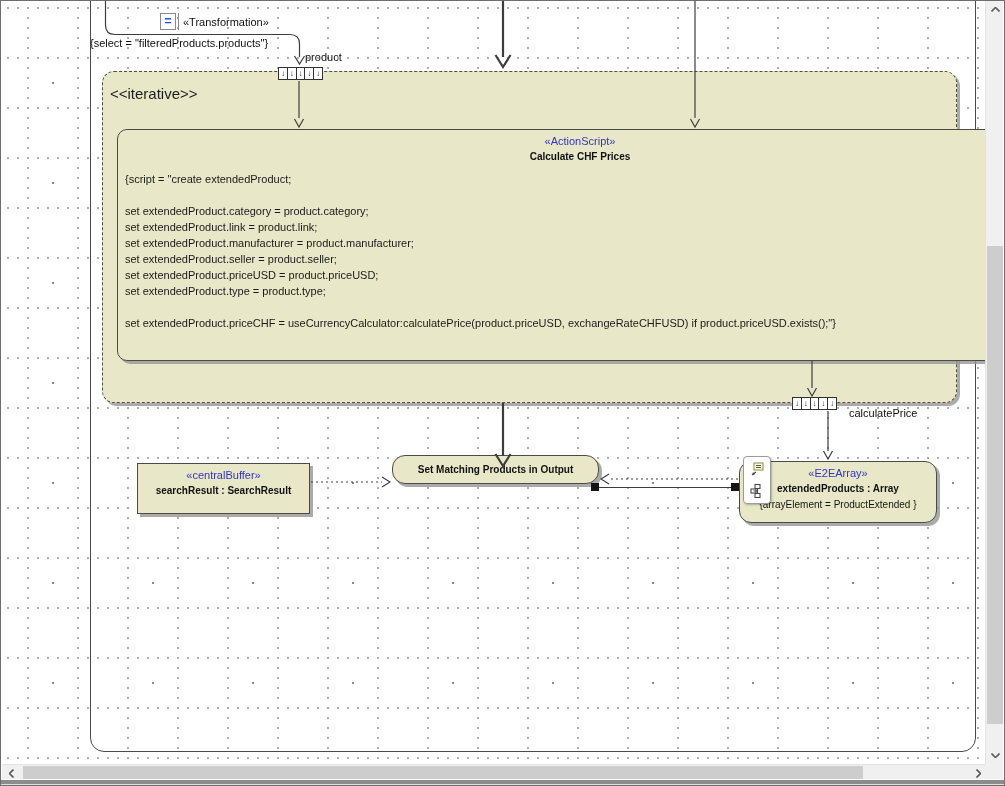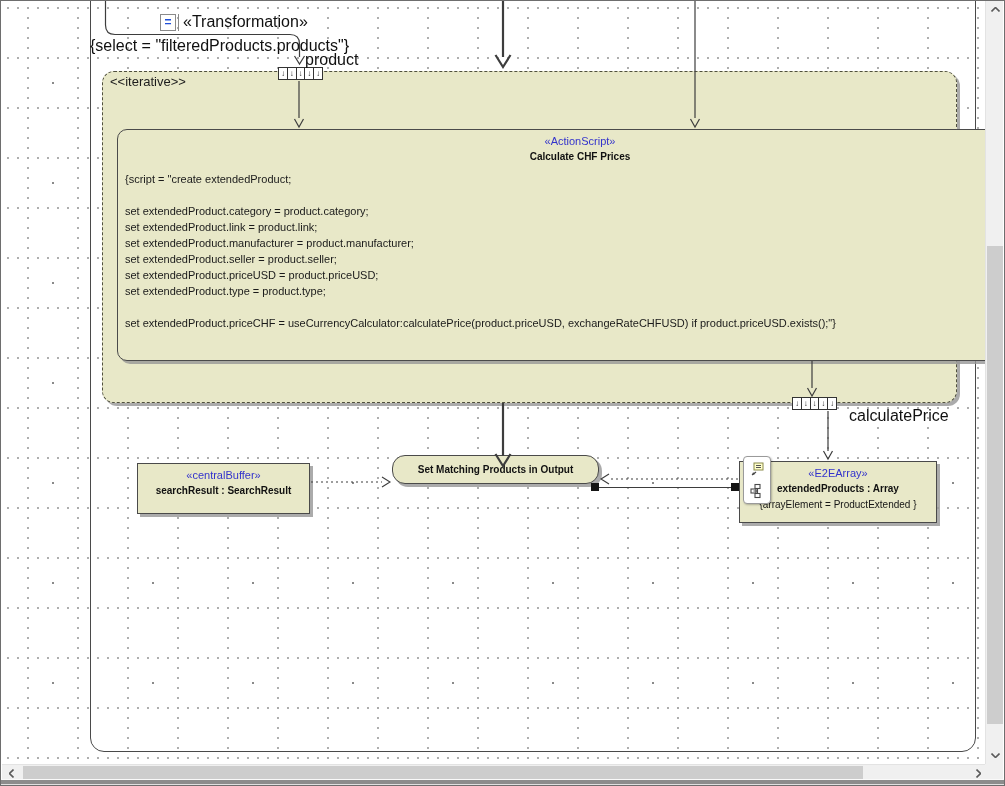--- a/index.html
+++ b/index.html
@@ -23,21 +23,21 @@
   .frame{
     position:absolute; left:88px; top:-22px; width:886px; height:773px;
     border:1.4px solid #4a4a4a; border-radius:14px; background:transparent;
   }
   svg.overlay{ position:absolute; left:0; top:0; pointer-events:none; }
   .region{
     position:absolute; left:100px; top:70px; width:855px; height:332px;
     background:#e8e8c8; border:1.4px dashed #50503e; border-radius:12px;
     box-shadow:3px 3px 0 rgba(150,150,150,.8);
   }
-  .region-label{ position:absolute; left:7px; top:2px; font-size:13px; color:#1c1c1c; }
+  .region-label{ position:absolute; left:7px; top:13px; font-size:15px; color:#1c1c1c; }
   .asbox{
     position:absolute; left:115px; top:128px; width:926px; height:232px;
     background:#e8e8c8; border:1px solid #4a4a4a; border-radius:10px;
     box-shadow:3px 3px 0 rgba(150,150,150,.8);
   }
   .st{ text-align:center; font-size:11px; color:#3333cc; line-height:15px; }
   .nm{ text-align:center; font-size:10px; font-weight:bold; color:#111; line-height:15px; }
   .asbox .st{ padding-top:4px; }
   .script{ margin-top:7px; padding-left:7px; font-size:11px; color:#1a1a1a; }
   .script-line{ min-height:16px; line-height:16px; white-space:pre; }
@@ -48,38 +48,38 @@
   }
   .pin{
     position:absolute; width:45px; height:13px; background:#ffffff;
     border:1px solid #333; display:flex;
   }
   .pin span{
     flex:1; border-right:1px solid #333; font-size:8px; line-height:11px;
     text-align:center; color:#222; overflow:hidden;
   }
   .pin span:last-child{ border-right:none; }
-  .edge-label{ position:absolute; font-size:16px; color:#101010; white-space:nowrap; }
+  .edge-label{ position:absolute; font-size:11px; color:#101010; white-space:nowrap; }
   .tagtext{ font-size:10px; color:#151515; white-space:nowrap; }
   .tf-label{ position:absolute; left:158px; top:12px; display:flex; align-items:center; }
   .eqbox{
     width:16px; height:17px; background:#fff; border:1px solid #8a8a8a;
     color:#1f4fd8; font-weight:bold; font-size:12px; text-align:center; line-height:15px;
   }
   .tf-sep{ width:1px; height:17px; background:#8a8a8a; margin-left:2px; margin-right:4px; }
   .node{
     position:absolute; background:#e8e8c8; border:1px solid #4a4a4a;
     box-shadow:3px 3px 0 rgba(150,150,150,.8);
   }
   .action{
     left:390px; top:454px; width:207px; height:29px; border-radius:13px;
     display:flex; align-items:center; justify-content:center;
   }
   .cbuffer{ left:135px; top:462px; width:173px; height:51px; padding-top:4px; }
-  .earray{ left:737px; top:460px; width:198px; height:62px; padding-top:4px; }
+  .earray{ left:737px; top:460px; width:198px; height:62px; padding-top:4px;border-radius:12px; }
   .earray .tagtext{ text-align:center; margin-top:3px; }
   .popup{
     position:absolute; left:741px; top:455px; width:28px; height:48px;
     background:#ffffff; border:1px solid #9a9a9a; border-radius:4px;
     box-shadow:1px 1px 2px rgba(0,0,0,.25);
     display:flex; flex-direction:column; align-items:center; justify-content:space-evenly;
   }
   .popup .pbtn{ width:18px; height:18px; display:flex; align-items:center; justify-content:center; }
   
   .vsb{ position:absolute; right:1px; top:0; width:18px; height:763px; background:#f0f0f0; border-left:1px solid #e3e3e3; }

